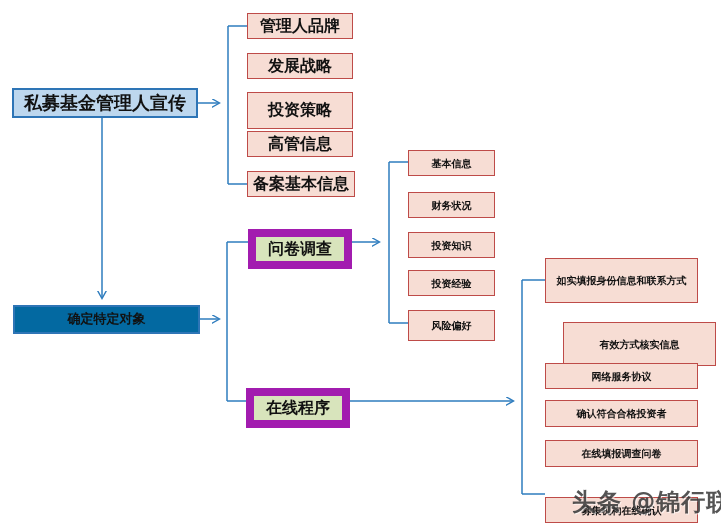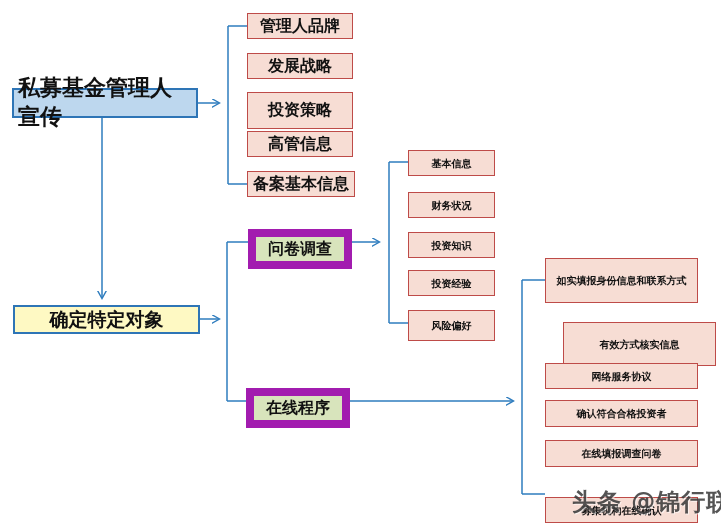--- a/index.html
+++ b/index.html
@@ -16,35 +16,35 @@
     left: 0; top: 0;
     width: 721px; height: 526px;
     pointer-events: none;
   }
   .node {
     position: absolute;
     box-sizing: border-box;
     display: flex;
     align-items: center;
     justify-content: center;
-    text-align: left;
+    text-align: center;
     font-weight: bold;
     color: #111111;
     line-height: 1.3;
     padding: 12px 4px;
   }
   .blue-root {
     background: #BDD7EE;
     border: 2px solid #2E75B6;
-    font-size: 22px;
+    font-size: 18px;
   }
   .blue-root2 {
-    background: #fef9c3;
+    background: #0369a1;
     border: 2px solid #2E75B6;
-    font-size: 19px;
+    font-size: 13px;
   }
   .green-node {
     background: #D8E4BC;
     border: 8px solid #a21caf;
     font-size: 16px;
   }
   .pink-node {
     background: #F7DDD4;
     border: 1.5px solid #BE4B48;
     font-size: 16px;

